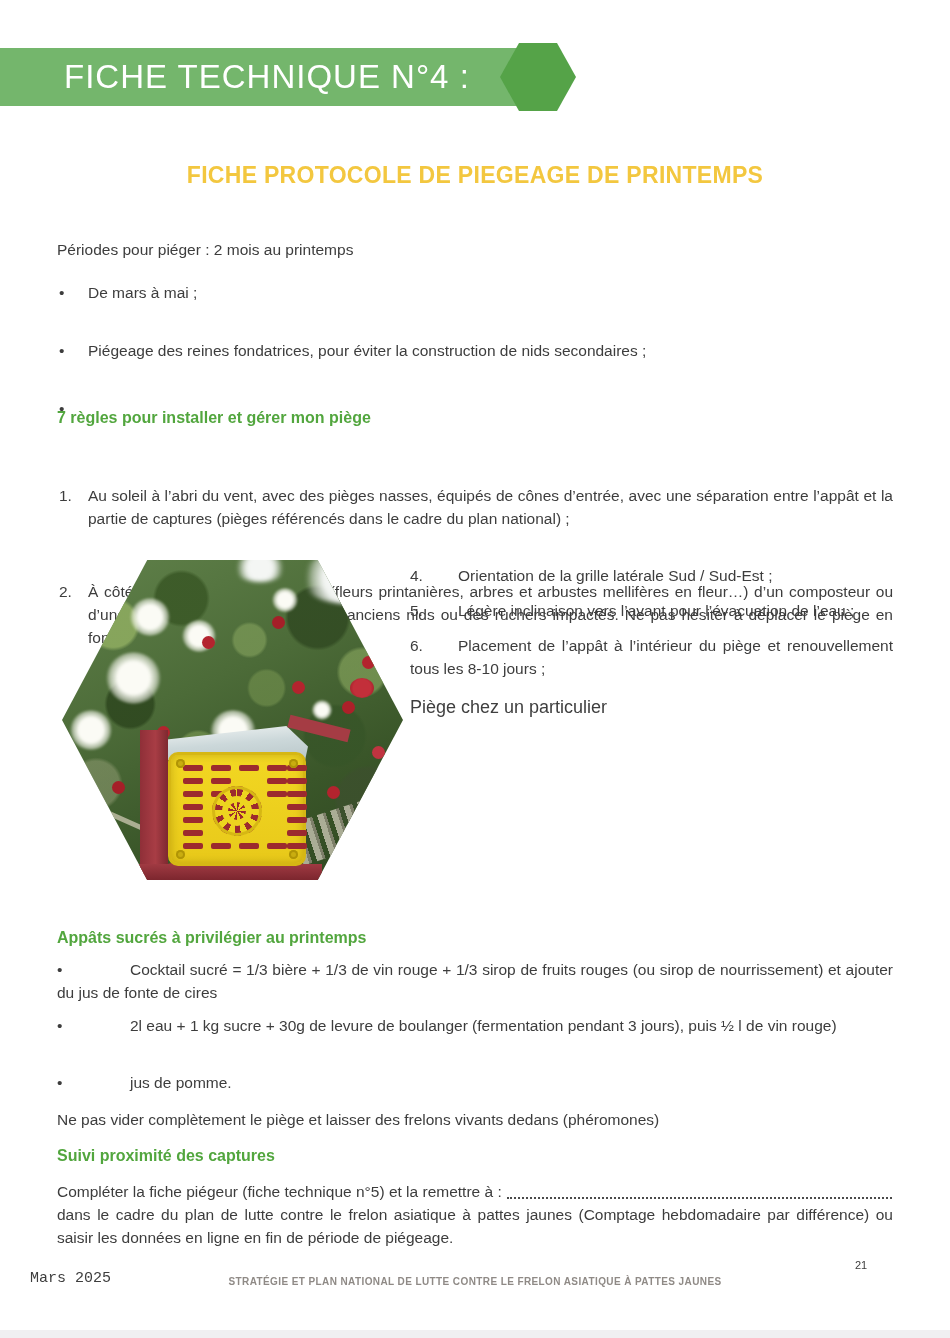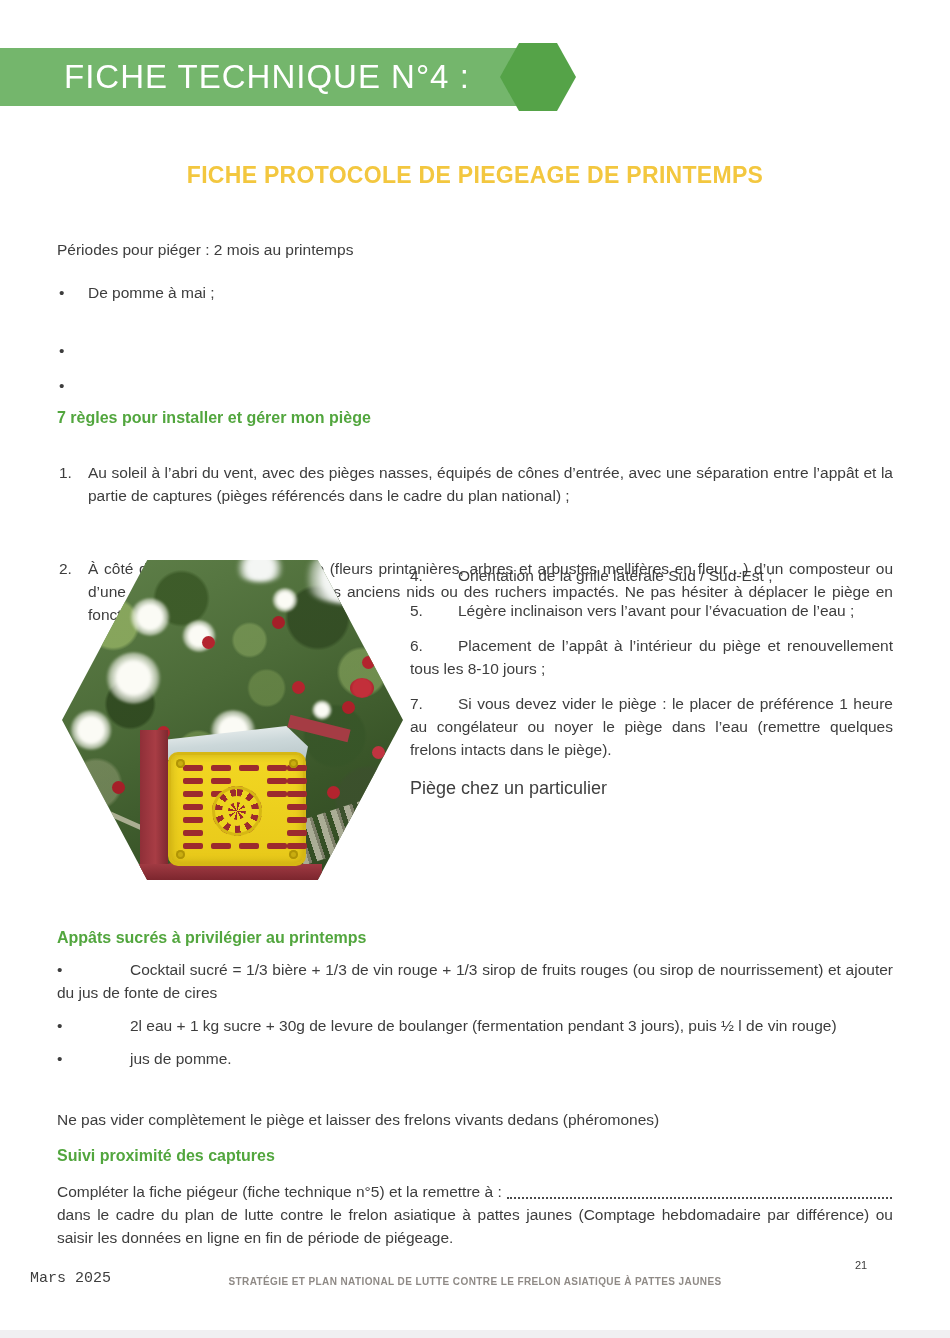--- a/index.html
+++ b/index.html
@@ -120,24 +120,25 @@
   <div class="band">
     <h1>FICHE TECHNIQUE N°4 :</h1>
   </div>
   <div class="hex"></div>
   <div class="protocol">FICHE PROTOCOLE DE PIEGEAGE DE PRINTEMPS</div>
 
   <div class="blk" style="top:238px">Périodes pour piéger : 2 mois au printemps</div>
 
   <p class="blk hang" style="top:281px">
     <span class="marker">•</span>
-    <span>De pomme à mai ;</span>
+    <span>De mars à mai ;</span>
   </p>
   <p class="blk hang" style="top:316px">
     <span class="marker">•</span>
+    <span>Piégeage des reines fondatrices, pour éviter la construction de nids secondaires ;</span>
   </p>
   <p class="blk hang just" style="top:351px">
     <span class="marker">•</span>
   </p>
 
   <div class="blk h-green" style="top:406px">7 règles pour installer et gérer mon piège</div>
 
   <p class="blk hang just" style="top:438px">
     <span class="marker">1.</span>
     <span>Au soleil à l’abri du vent, avec des pièges nasses, équipés de cônes d’entrée, avec une séparation entre l’appât et la partie de captures (pièges référencés dans le cadre du plan national) ;</span>
@@ -184,34 +185,31 @@
   <div class="rightcol">
     <p class="tab just">
       <span class="tabnum">4.</span><span>Orientation de la grille latérale Sud / Sud-Est ;</span>
     </p>
     <p class="tab just">
       <span class="tabnum">5.</span><span>Légère inclinaison vers l’avant pour l’évacuation de l’eau ;</span>
     </p>
     <p class="tab just">
       <span class="tabnum">6.</span><span>Placement de l’appât à l’intérieur du piège et renouvellement tous les 8-10 jours ;</span>
     </p>
-    <p class="tab just">
-      <span class="tabnum">7.</span><span>Si vous devez vider le piège : le placer de préférence 1 heure au congélateur ou noyer le piège dans l’eau (remettre quelques frelons intacts dans le piège).</span>
-    </p>
     <div class="caption">Piège chez un particulier</div>
   </div>
 
   <div class="blk h-green" style="top:926px">Appâts sucrés à privilégier au printemps</div>
   <p class="blk tab2 just" style="top:958px">
     <span class="tabnum2">•</span><span>Cocktail sucré = 1/3 bière + 1/3 de vin rouge + 1/3 sirop de fruits rouges (ou sirop de nourrissement) et ajouter du jus de fonte de cires</span>
   </p>
   <p class="blk tab2 just" style="top:1014px">
     <span class="tabnum2">•</span><span>2l eau + 1 kg sucre + 30g de levure de boulanger (fermentation pendant 3 jours), puis ½ l de vin rouge)</span>
   </p>
-  <p class="blk tab2" style="top:1047px">
+  <p class="blk tab2" style="top:1071px">
     <span class="tabnum2">•</span><span>jus de pomme.</span>
   </p>
   <div class="blk" style="top:1108px">Ne pas vider complètement le piège et laisser des frelons vivants dedans (phéromones)</div>
 
   <div class="blk h-green" style="top:1144px">Suivi proximité des captures</div>
   <div class="blk" style="top:1180px">
     <div class="track-line1">
       <span>Compléter la fiche piégeur (fiche technique n°5) et la remettre à :</span>
       <span class="leader"></span>
     </div>

